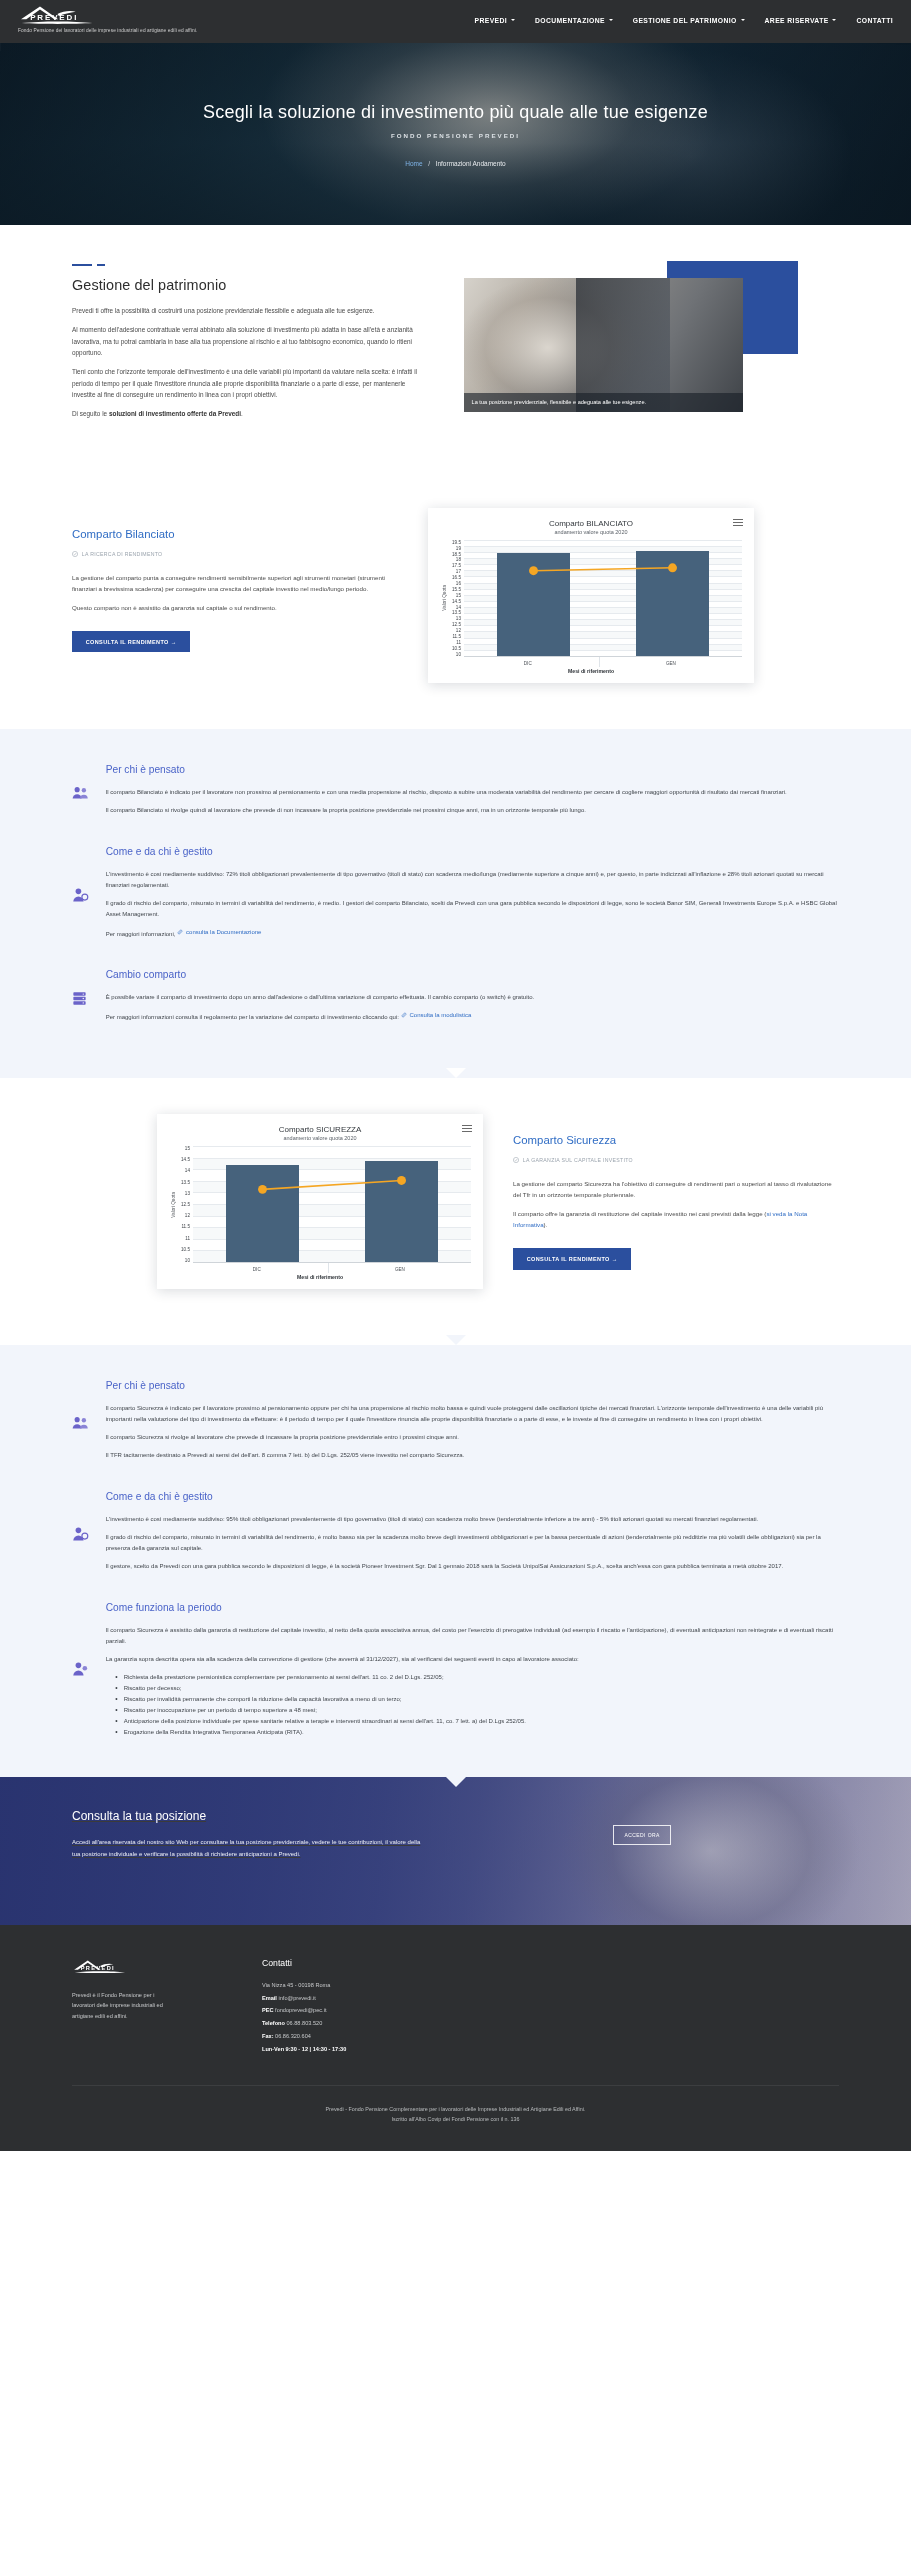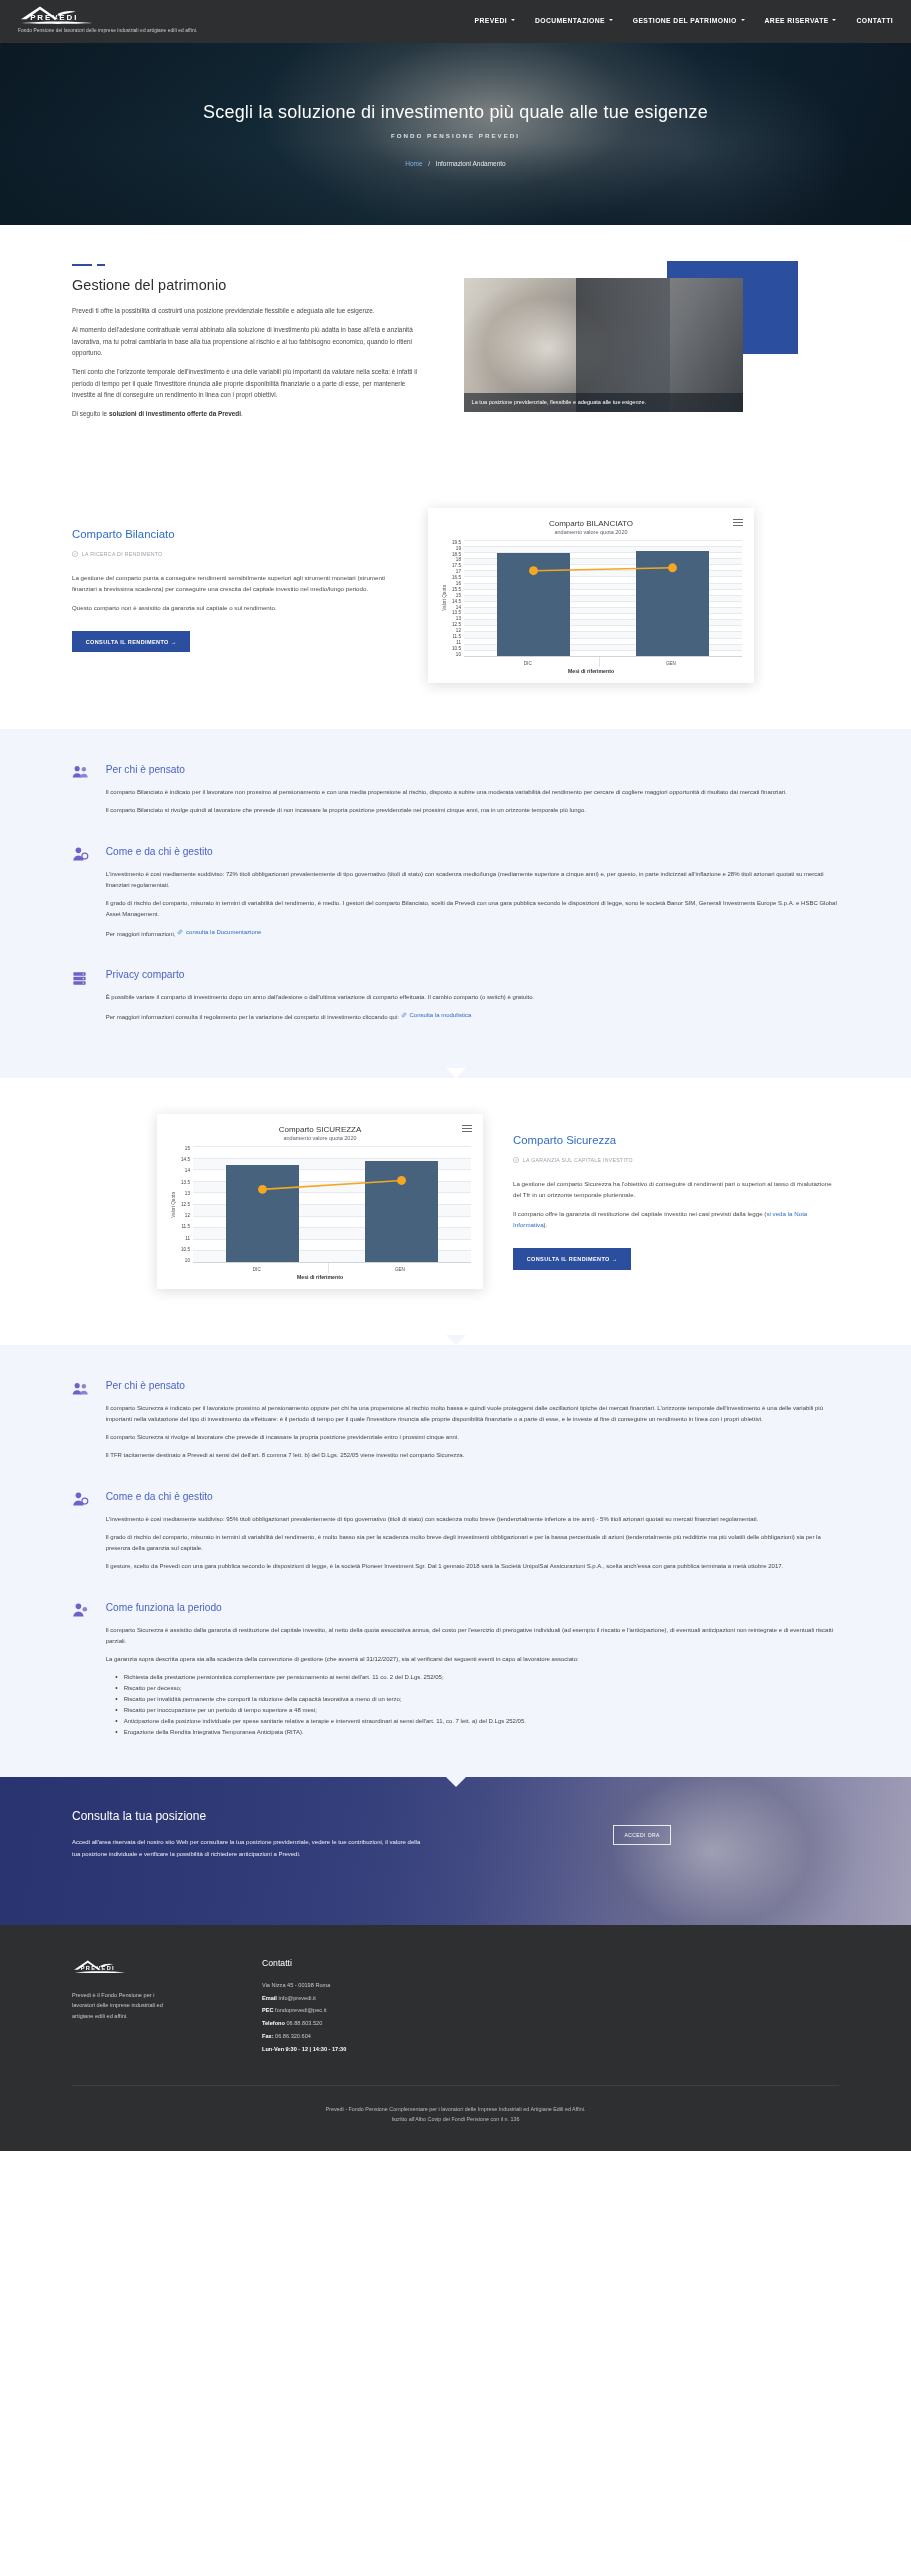--- a/index.html
+++ b/index.html
@@ -260,21 +260,21 @@
     flex: 1; text-align: center;
     font-size: 4.6px; color: #4a4f55;
     padding: 3.8px 0 1.5px;
     border-left: 0.8px solid #dfe4e9;
   }
   .xtick:first-child { border-left: none; }
   .xaxis-label { text-align: center; font-size: 5.2px; font-weight: 700; color: #2f3439; margin-top: 0.8px; }
 
   
   .infoblocks { padding: 35px 0 39px; }
-  .infoblock { display: flex; gap: 13.7px; margin-bottom: 23px; }
+  .infoblock { display: flex; gap: 13.7px; margin-bottom: 23px; align-items: center; }
   .ib-icon { width: 20px; flex: 0 0 20px; padding-top: 1.5px; }
   .ib-body { flex: 1; }
   .ib-title {
     color: #4a63c8;
     font-size: 10.2px;
     font-weight: 400;
     margin-bottom: 12px;
   }
   .ib-body p {
     font-size: 6px;
@@ -330,21 +330,21 @@
   .cta-notch-top {
     position: absolute; left: 50%; top: 0; margin-left: -10px;
     width: 0; height: 0;
     border-left: 10px solid transparent;
     border-right: 10px solid transparent;
     border-top: 10px solid #f2f5fb;
     z-index: 5;
   }
   .cta-inner { position: relative; z-index: 4; }
   .cta-grid { display: flex; align-items: center; padding-top: 32px; }
-  .cta-left { width: 471px; }
+  .cta-left { width: 471px; text-decoration: underline; }
   .cta-title { color: #fff; font-size: 12px; font-weight: 400; margin-bottom: 13.7px; }
   .cta-text { color: #eef0f6; font-size: 6px; line-height: 1.95; width: 357px; }
   .cta-btn {
     border: 0.8px solid rgba(255,255,255,.85);
     color: #fff;
     background: transparent;
     font-size: 5px;
     letter-spacing: 0.4px;
     padding: 6px 10.6px;
     cursor: pointer;
@@ -590,21 +590,21 @@
         <svg width="15" height="15" viewBox="0 0 22 22">
           <rect x="2" y="2" width="18" height="5" rx="1" fill="#6b63c9"></rect>
           <rect x="2" y="8.5" width="18" height="5" rx="1" fill="#6b63c9"></rect>
           <rect x="2" y="15" width="18" height="5" rx="1" fill="#6b63c9"></rect>
           <circle cx="16.5" cy="4.5" r="1" fill="#ffffff"></circle>
             <circle cx="16.5" cy="11" r="1" fill="#ffffff"></circle>
             <circle cx="16.5" cy="17.5" r="1" fill="#ffffff"></circle>
         </svg>
       </div>
       <div class="ib-body">
-        <h3 class="ib-title">Privacy comparto</h3>
+        <h3 class="ib-title">Cambio comparto</h3>
         <p>È possibile variare il comparto di investimento dopo un anno dall’adesione o dall’ultima variazione di comparto effettuata. Il cambio comparto (o switch) è gratuito.</p>
         <p>
           <span>Per maggiori informazioni consulta il regolamento per la variazione del comparto di investimento cliccando qui: </span>
           <span class="linkline">
             <svg width="6" height="6" viewBox="0 0 16 16">
               <path d="M6.5 9.5 a3 3 0 0 1 0-4.2l2-2 a3 3 0 0 1 4.2 4.2l-1 1" fill="none" stroke="#2f6cc4" stroke-width="1.5"></path>
               <path d="M9.5 6.5 a3 3 0 0 1 0 4.2l-2 2 a3 3 0 0 1-4.2-4.2l1-1" fill="none" stroke="#2f6cc4" stroke-width="1.5"></path>
             </svg>
             <a href="#">Consulta la modulistica</a>
           </span>

